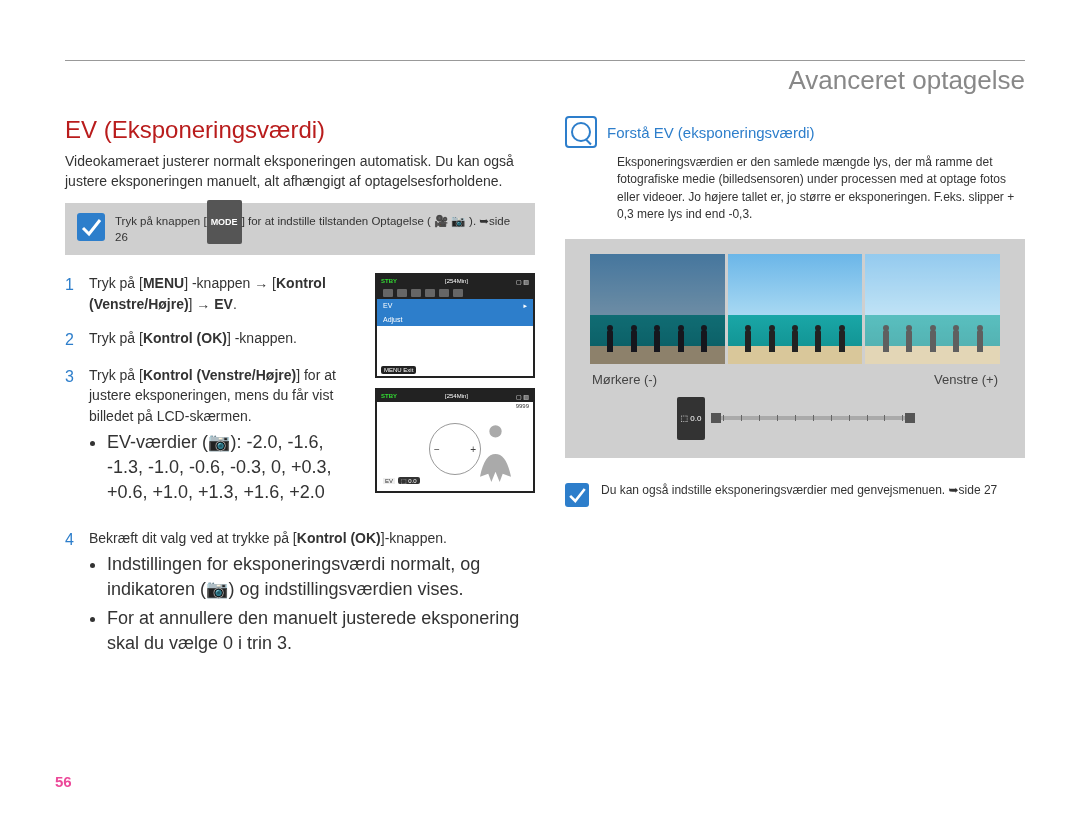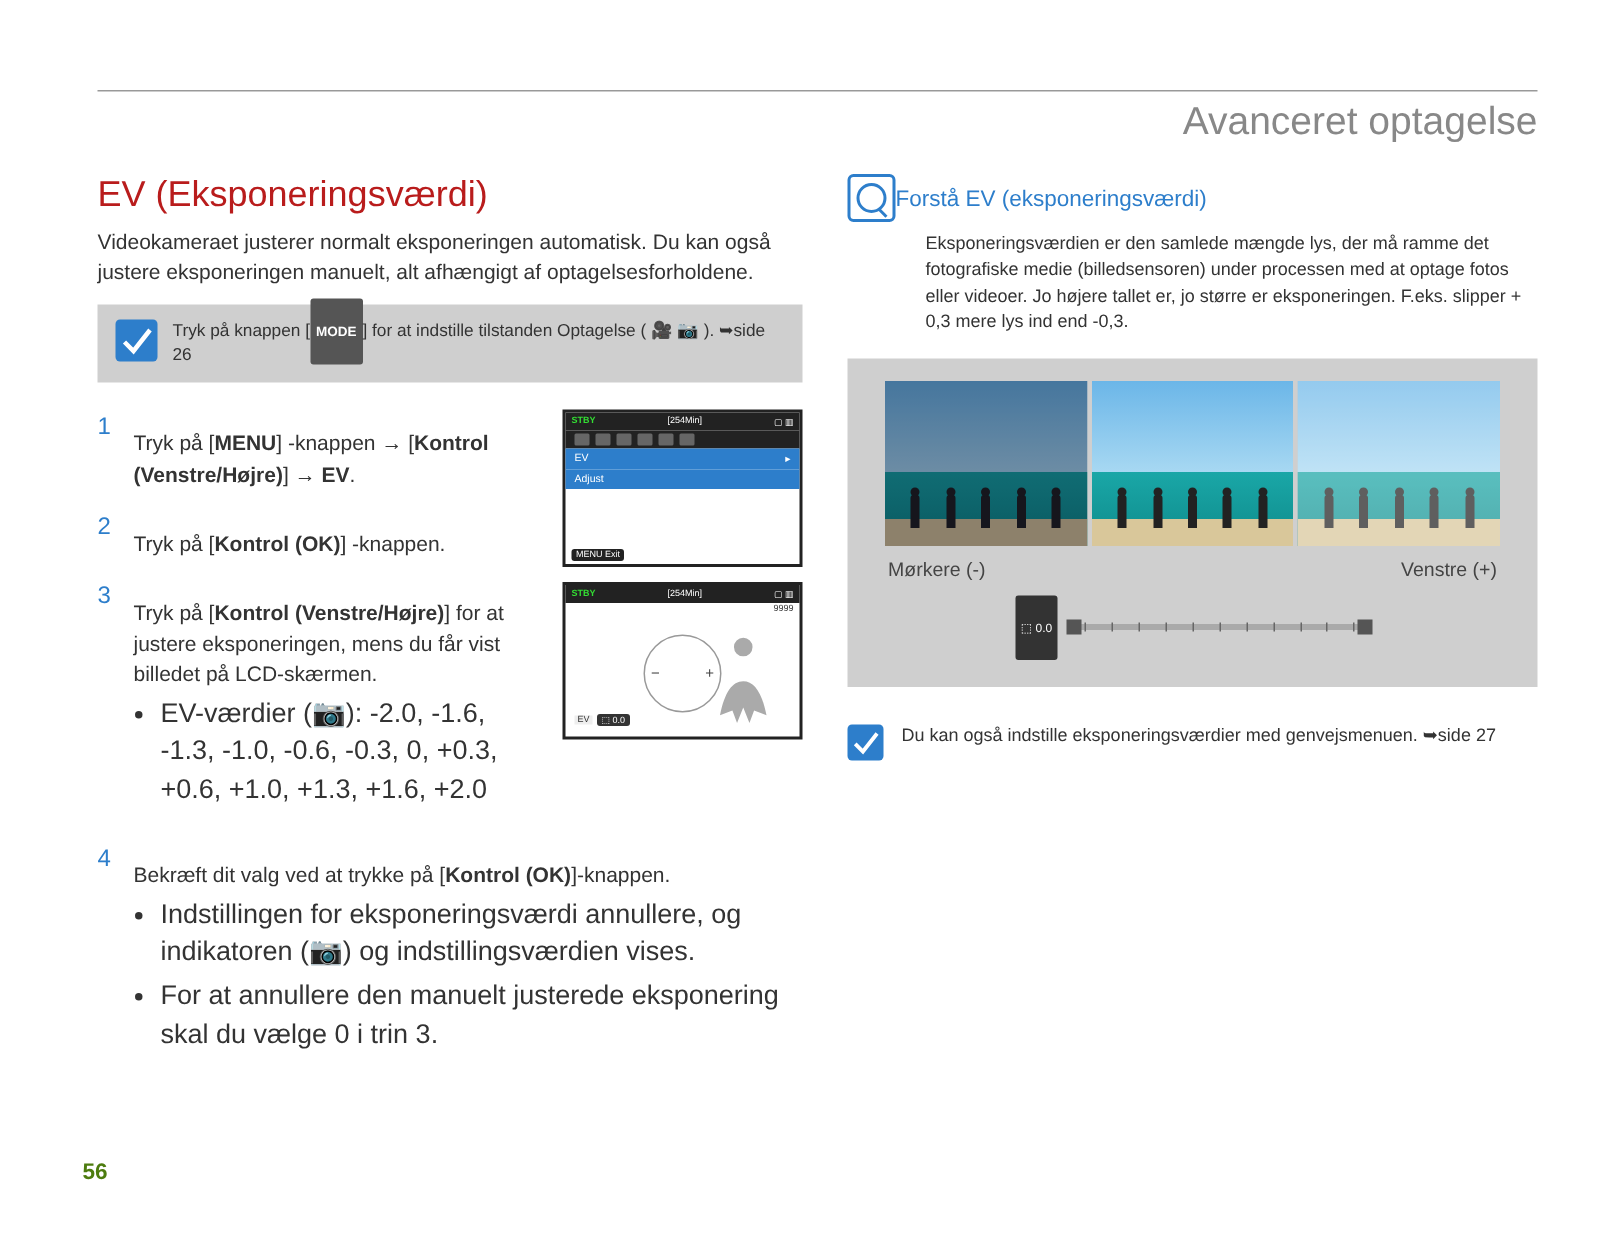--- a/index.html
+++ b/index.html
@@ -95,21 +95,21 @@
     font-size: 14px;
     line-height: 1.45;
   }
   .step-num {
     color: #2d7ecb;
     font-size: 16px;
     font-weight: 400;
     width: 14px;
     flex-shrink: 0;
   }
-  .step-body { flex: 1; margin-top: 12px; }
+  .step-body { flex: 1; }
   ul.sub {
     margin: 4px 0 0 0;
     padding-left: 18px;
     font-size: 18px;
   }
   ul.sub li { margin-bottom: 4px; line-height:1.4; }
   .screens-col {
     width: 160px;
     flex-shrink: 0;
   }
@@ -184,20 +184,21 @@
   .silhouette svg{width:100%;height:100%;}
   .ev-bar {
     position:absolute;bottom:4px;left:6px;font-size:6px;color:#333;
     display:flex;gap:3px;align-items:center;
   }
   .ev-bar .label{background:#eee;padding:0 2px;}
 
   
   .tip-header {
     display: flex;
+    gap: 10px;
     align-items: center;
     margin-bottom: 6px;
   }
   .tip-icon {
     width: 28px;
     height: 28px;
     border: 2px solid #2d7ecb;
     border-radius: 4px;
     position: relative;
     flex-shrink:0;
@@ -267,21 +268,21 @@
   .slider-track::after{right:-2px}
   .slider-ticks{
     position:absolute;inset:0;display:flex;justify-content:space-between;padding:0 10px;
   }
   .slider-ticks i{width:1px;height:6px;background:#666;margin-top:-1px;}
 
   .bottom-note {
     display:flex;gap:12px;align-items:flex-start;margin-top:25px;font-size:12px;
   }
   .page-num {
-    position:absolute;bottom:35px;left:55px;font-size:15px;font-weight:bold;color:#4d7c0f;
+    position:absolute;bottom:35px;left:55px;font-size:15px;font-weight:bold;color:#ec4899;
   }
   b { font-weight:bold; }
 </style>
 </head>
 <body>
 
 <div class="page">
   <div class="top-rule"></div>
   <div class="header-title">Avanceret optagelse</div>
 
@@ -384,21 +385,21 @@
             </div>
           </div>
         </div>
       </div>
 
       <div class="step" style="margin-top:4px;">
         <div class="step-num">4</div>
         <div class="step-body">
           <span>Bekræft dit valg ved at trykke på [</span><b>Kontrol (OK)</b><span>]-knappen.</span>
           <ul class="sub">
-            <li>Indstillingen for eksponeringsværdi annullere, og indikatoren (📷) og indstillingsværdien vises.</li>
+            <li>Indstillingen for eksponeringsværdi normalt, og indikatoren (📷) og indstillingsværdien vises.</li>
             <li>For at annullere den manuelt justerede eksponering skal du vælge 0 i trin 3.</li>
           </ul>
         </div>
       </div>
 
     </div>
 
     <div class="col-right">
       <div class="tip-header">
         <div class="tip-icon"></div>

